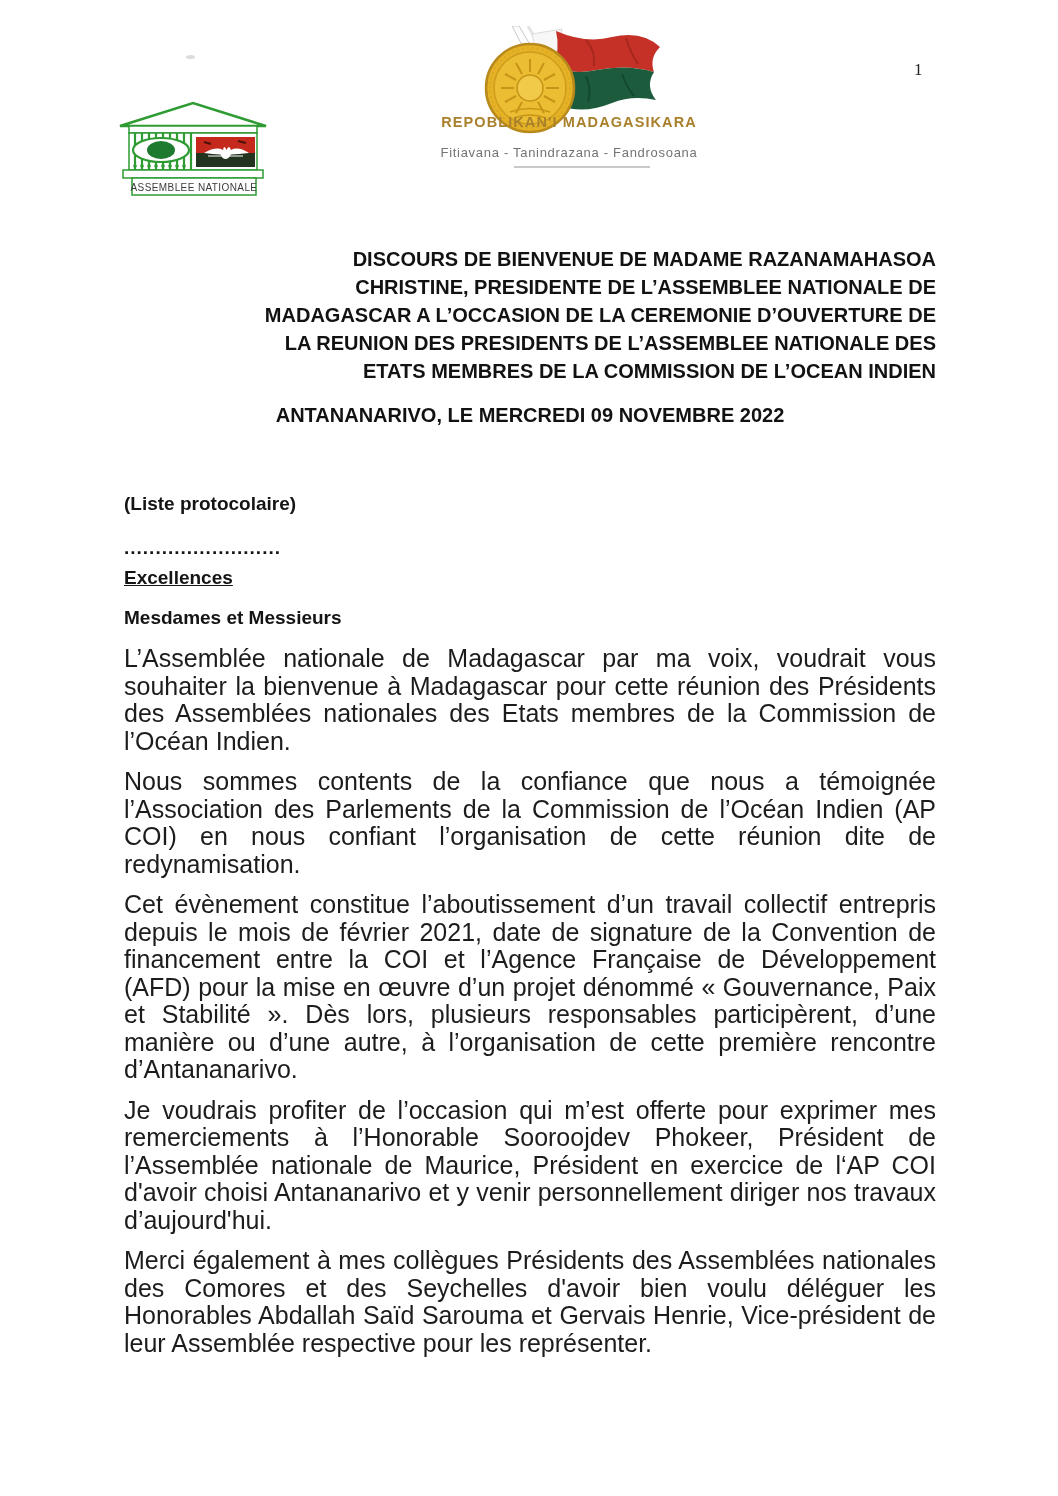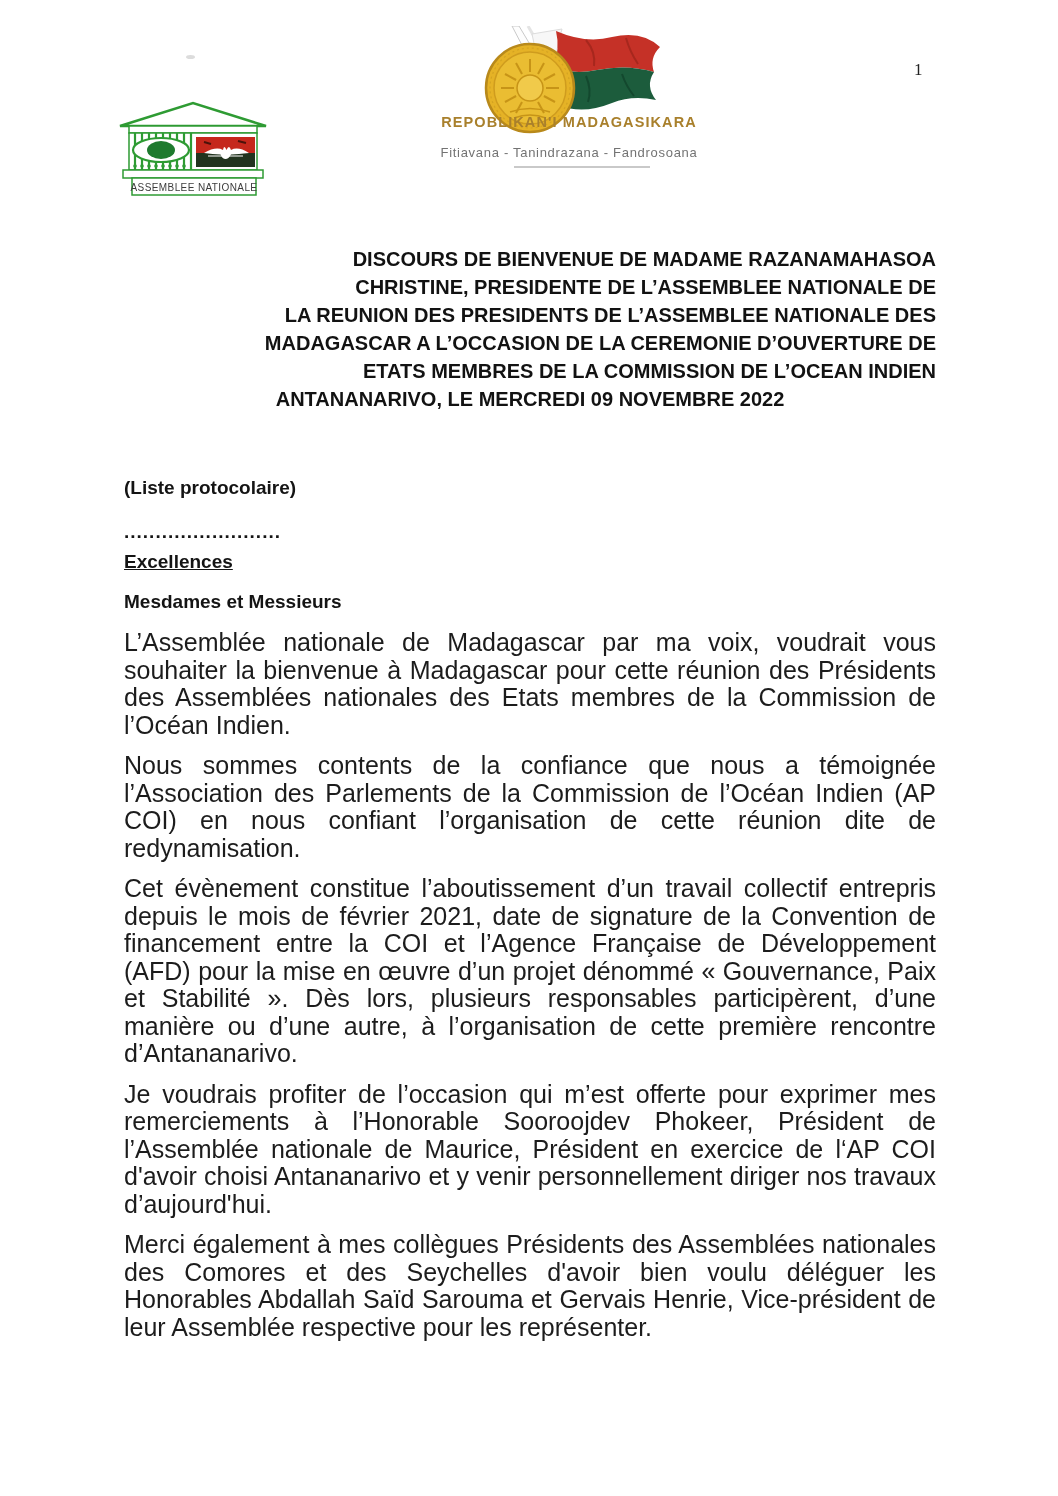--- a/index.html
+++ b/index.html
@@ -44,21 +44,21 @@
   .content {
     position:absolute; left:124px; top:0; width:812px;
     padding-top:245px;
   }
   .doc-title {
     text-align:right; font-weight:bold; font-size:20px;
     line-height:28px; color:#121212;
   }
   .doc-date {
     text-align:center; font-weight:bold; font-size:20px;
-    line-height:28px; color:#121212; 
+    line-height:28px; color:#121212; margin-top:16px;
   }
   .heading {
     font-weight:bold; font-size:19px; line-height:28px; color:#141414;
   }
   .protocol   { margin-top:61px; }
   .dots-line  { margin-top:16px; letter-spacing:1px; }
   .sal-1      { margin-top:2px;text-decoration:underline; }
   .sal-2      { margin-top:12px; }
   .body-para {
     font-size:25px; line-height:27.5px;
@@ -156,22 +156,22 @@
     <div class="seal-title">REPOBLIKAN'I MADAGASIKARA</div>
     <div class="seal-subtitle">Fitiavana - Tanindrazana - Fandrosoana</div>
     <div class="seal-underline"></div>
   </div>
 
   <div class="content">
 
     <div class="doc-title">
       <div>DISCOURS DE BIENVENUE DE MADAME RAZANAMAHASOA</div>
       <div>CHRISTINE, PRESIDENTE DE L’ASSEMBLEE NATIONALE DE</div>
+      <div>MADAGASCAR A L’OCCASION DE LA CEREMONIE D’OUVERTURE DE</div>
       <div>LA REUNION DES PRESIDENTS DE L’ASSEMBLEE NATIONALE DES</div>
-      <div>MADAGASCAR A L’OCCASION DE LA CEREMONIE D’OUVERTURE DE</div>
       <div>ETATS MEMBRES DE LA COMMISSION DE L’OCEAN INDIEN</div>
     </div>
 
     <div class="doc-date">ANTANANARIVO, LE MERCREDI 09 NOVEMBRE 2022</div>
 
     <div class="heading protocol">(Liste protocolaire)</div>
 
     <div class="heading dots-line">.........................</div>
 
     <div class="heading sal-1">Excellences</div>

